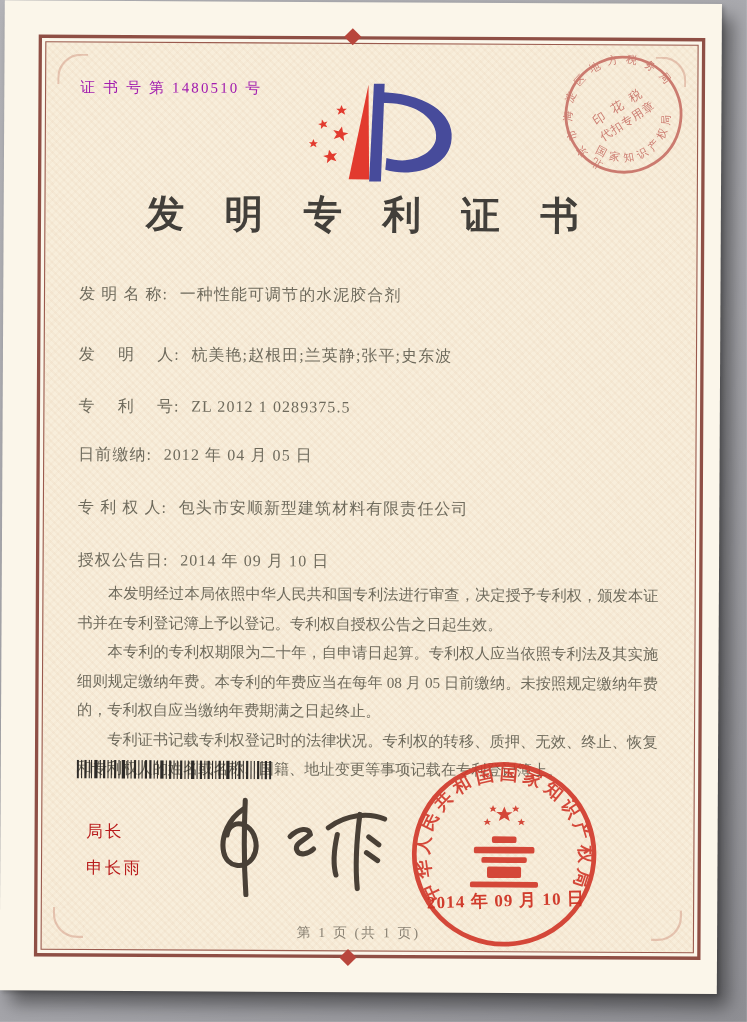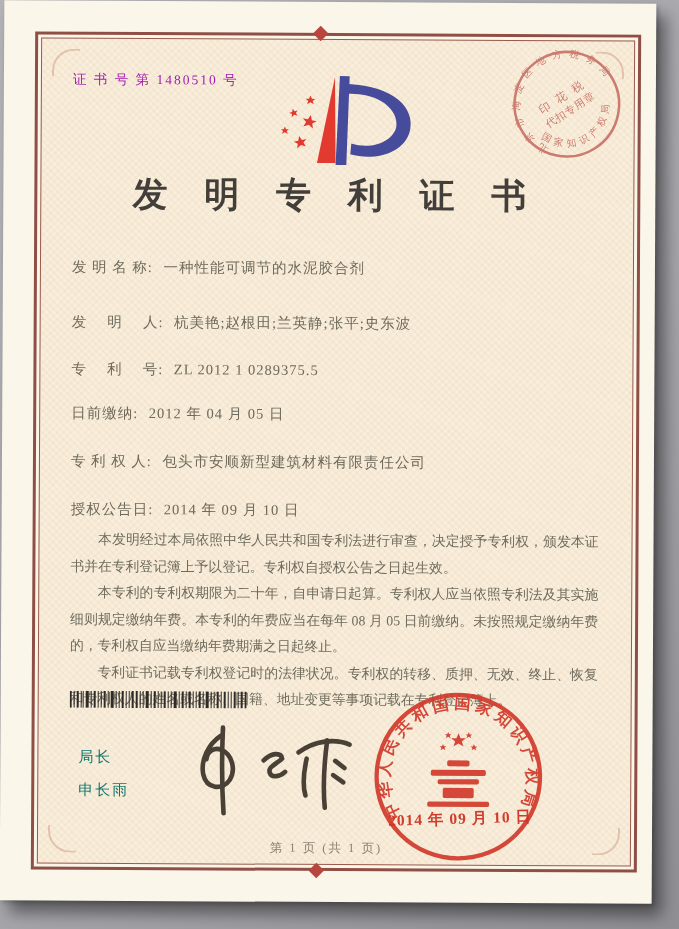--- a/index.html
+++ b/index.html
@@ -29,21 +29,21 @@
 
   .field{position:absolute;left:69px;font-size:14.5px;color:#6e6a5c;letter-spacing:1px;white-space:nowrap;}
   .f0{top:257px;} .f1{top:312px;} .f2{top:359px;} .f3{top:403px;} .f4{top:451px;} .f5{top:499px;}
   .field .flabel{margin-right:6px;}
 
   .body-text{position:absolute;left:69px;top:526px;width:528px;font-size:13.8px;line-height:26.5px;
              color:#6f6b5d;text-align:justify;}
   .body-text p{margin:0;text-indent:2em;}
 
   .barcode{position:absolute;left:69px;top:690px;width:177px;height:17px;}
-  .signer{position:absolute;left:78px;top:740px;font-size:15px;color:#0f766e;line-height:33px;letter-spacing:2px;}
+  .signer{position:absolute;left:78px;top:740px;font-size:15px;color:#b91c1c;line-height:33px;letter-spacing:2px;}
   .signature{position:absolute;left:175px;top:722px;width:195px;height:92px;}
 
   .seal{position:absolute;left:372px;top:688px;width:172px;height:172px;opacity:0.92;}
   .seal-date{position:absolute;left:388px;top:806px;font-size:15.5px;font-weight:bold;color:#cf3425;
              letter-spacing:1px;transform:rotate(-2deg);white-space:nowrap;opacity:0.95;}
   .tax-stamp{position:absolute;left:504px;top:42px;width:118px;height:118px;transform:rotate(-33deg);opacity:0.85;}
 
   .footer{position:absolute;left:0;top:838px;width:100%;text-align:center;font-size:12.5px;
           color:#8a8274;letter-spacing:2px;}
 </style>

